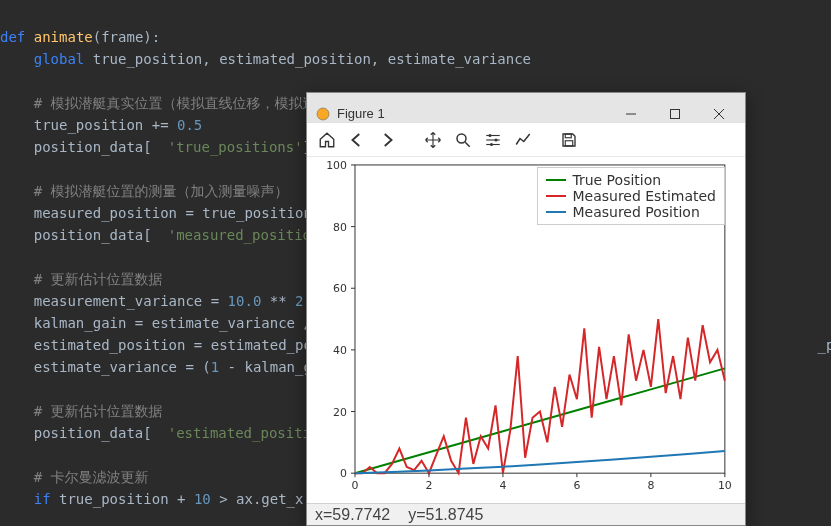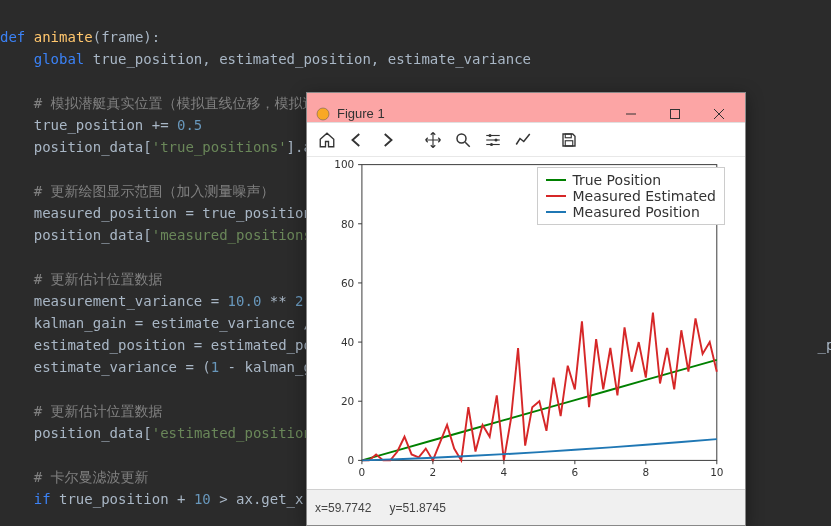--- a/index.html
+++ b/index.html
@@ -14,21 +14,21 @@
     position: relative;
   }
   .code-area {
     padding: 4px 0 0 0;
     line-height: 22px;
     white-space: pre;
   }
   .kw { color: #3b82f6; }
   .fn { color: #ffc66d; }
   .param { color: #a9b7c6; }
-  .str { color: #6a8759; }
+  .str { color: #6a8759; margin-left: 16px; }
   .num { color: #6897bb; }
   .cmt { color: #808080; }
 
   .figure-window {
     position: absolute;
     left: 306px;
     top: 92px;
     width: 440px;
     height: 434px;
     background: #ffffff;
@@ -36,21 +36,21 @@
     box-shadow: 0 4px 16px rgba(0,0,0,0.4);
     display: flex;
     flex-direction: column;
     font-family: -apple-system, 'Segoe UI', sans-serif;
   }
   .titlebar {
     height: 30px;
     display: flex;
     align-items: center;
     padding: 12px 4px 0 8px;
-    background: #fca5a5;
+    background: #e5e5e5;
     border-bottom: 1px solid #e0e0e0;
   }
   .title-icon {
     width: 16px; height: 16px;
     margin-right: 6px;
     display:flex;align-items:center;justify-content:center;
   }
   .title-text {
     flex: 1;
     font-size: 13px;
@@ -101,45 +101,45 @@
     border: 1px solid #ccc;
     padding: 4px 8px;
     font-size: 14px;
     color: #333;
     font-family: 'DejaVu Sans', sans-serif;
   }
   .legend-row { display: flex; align-items: center; gap: 6px; height: 16px;}
   .legend-swatch { width: 20px; height: 2px; }
 
   .statusbar {
-    height: 36px;
+    height: 22px;
     padding: 0 8px;
     display: flex;
     align-items: center;
-    font-size: 12px;
+    font-size: 16px;
     color: #444;
     background: #f0f0f0;
     border-top: 1px solid #d0d0d0;
     gap: 18px;
   }
 
   .code-line { padding-left: 0px; }
 </style>
 </head>
 <body>
 
 <div class="code-area">
 <span class="code-line"><span class="kw">def</span> <span class="fn">animate</span>(<span class="param">frame</span>):</span>
     <span class="kw">global</span><span> true_position, estimated_position, estimate_variance</span>
 
     <span class="cmt"># 模拟潜艇真实位置（模拟直线位移，模拟过程噪声）</span>
     <span>true_position += </span><span class="num">0.5</span>
     <span>position_data[</span><span class="str">'true_positions'</span><span>].a</span>
 
-    <span class="cmt"># 更新绘图显示范围（加入测量噪声）</span>
+    <span class="cmt"># 模拟潜艇位置的测量（加入测量噪声）</span>
     <span>measured_position = true_position</span>
     <span>position_data[</span><span class="str">'measured_positions</span>
 
     <span class="cmt"># 更新估计位置数据</span>
     <span>measurement_variance = </span><span class="num">10.0</span><span> ** </span><span class="num">2</span>
     <span>kalman_gain = estimate_variance /</span>
     <span>estimated_position = estimated_po</span>                                                            <span>_position)</span>
     <span>estimate_variance = (</span><span class="num">1</span><span> - kalman_g</span>
 
     <span class="cmt"># 更新估计位置数据</span>

